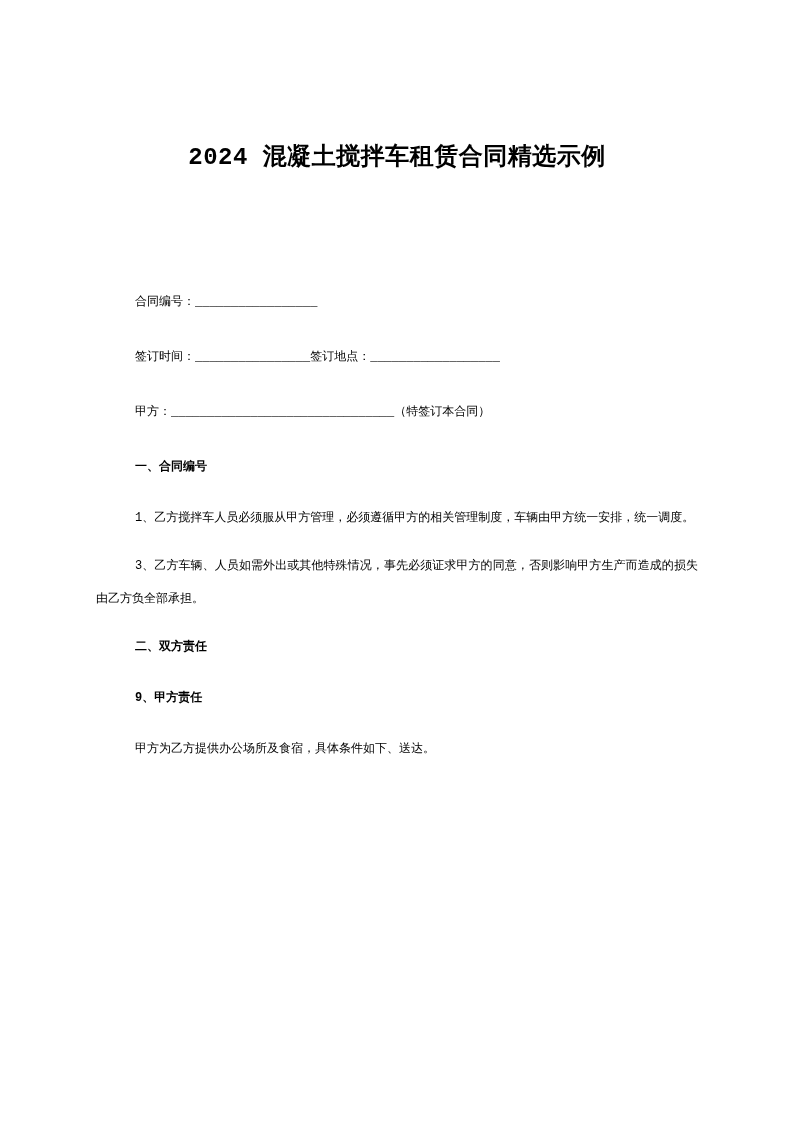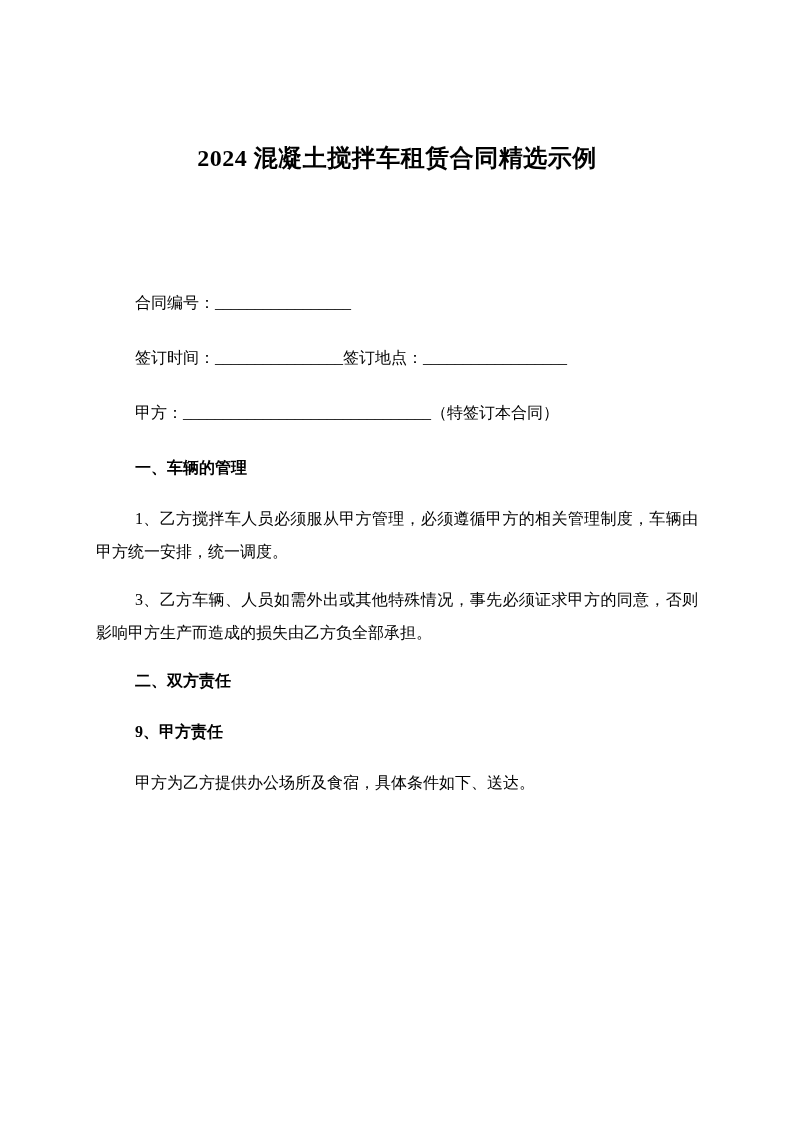--- a/index.html
+++ b/index.html
@@ -8,34 +8,34 @@
     background: #ffffff;
   }
   .page {
     position: relative;
     width: 793px;
     height: 870px;
     box-sizing: border-box;
     padding: 140px 95px 8px 96px;
     background: #ffffff;
     color: #000000;
-    font-family: Liberation Serif, serif;
+    font-family: Liberation Mono, monospace;
     overflow: hidden;
   }
   .title {
     font-size: 24px;
     line-height: 36px;
     font-weight: 700;
     text-align: center;
     margin: 0 0 110px 0;
     letter-spacing: 0.5px;
   }
   p {
     margin: 0;
-    font-size: 16px;
+    font-size: 12px;
     line-height: 33px;
     font-weight: 400;
   }
   .field {
     margin-bottom: 22px;
     text-indent: 39px;
     white-space: nowrap;
     overflow: hidden;
   }
   .body-para {
@@ -67,21 +67,21 @@
   <h1 class="title">2024 混凝土搅拌车租赁合同精选示例</h1>
 
   <p class="field">合同编号：_________________</p>
 
   <p class="field">签订时间：________________签订地点：__________________</p>
 
   <p class="field">甲方：_______________________________（特签订本合同）</p>
 
 
 
-  <p class="heading">一、车辆的管理</p>
+  <p class="heading">一、合同编号</p>
 
   <p class="body-para">1、乙方搅拌车人员必须服从甲方管理，必须遵循甲方的相关管理制度，车辆由甲方统一安排，统一调度。</p>
 
 
   <p class="body-para">3、乙方车辆、人员如需外出或其他特殊情况，事先必须证求甲方的同意，否则影响甲方生产而造成的损失由乙方负全部承担。</p>
 
   <p class="heading">二、双方责任</p>
 
   <p class="heading">9、甲方责任</p>
 

